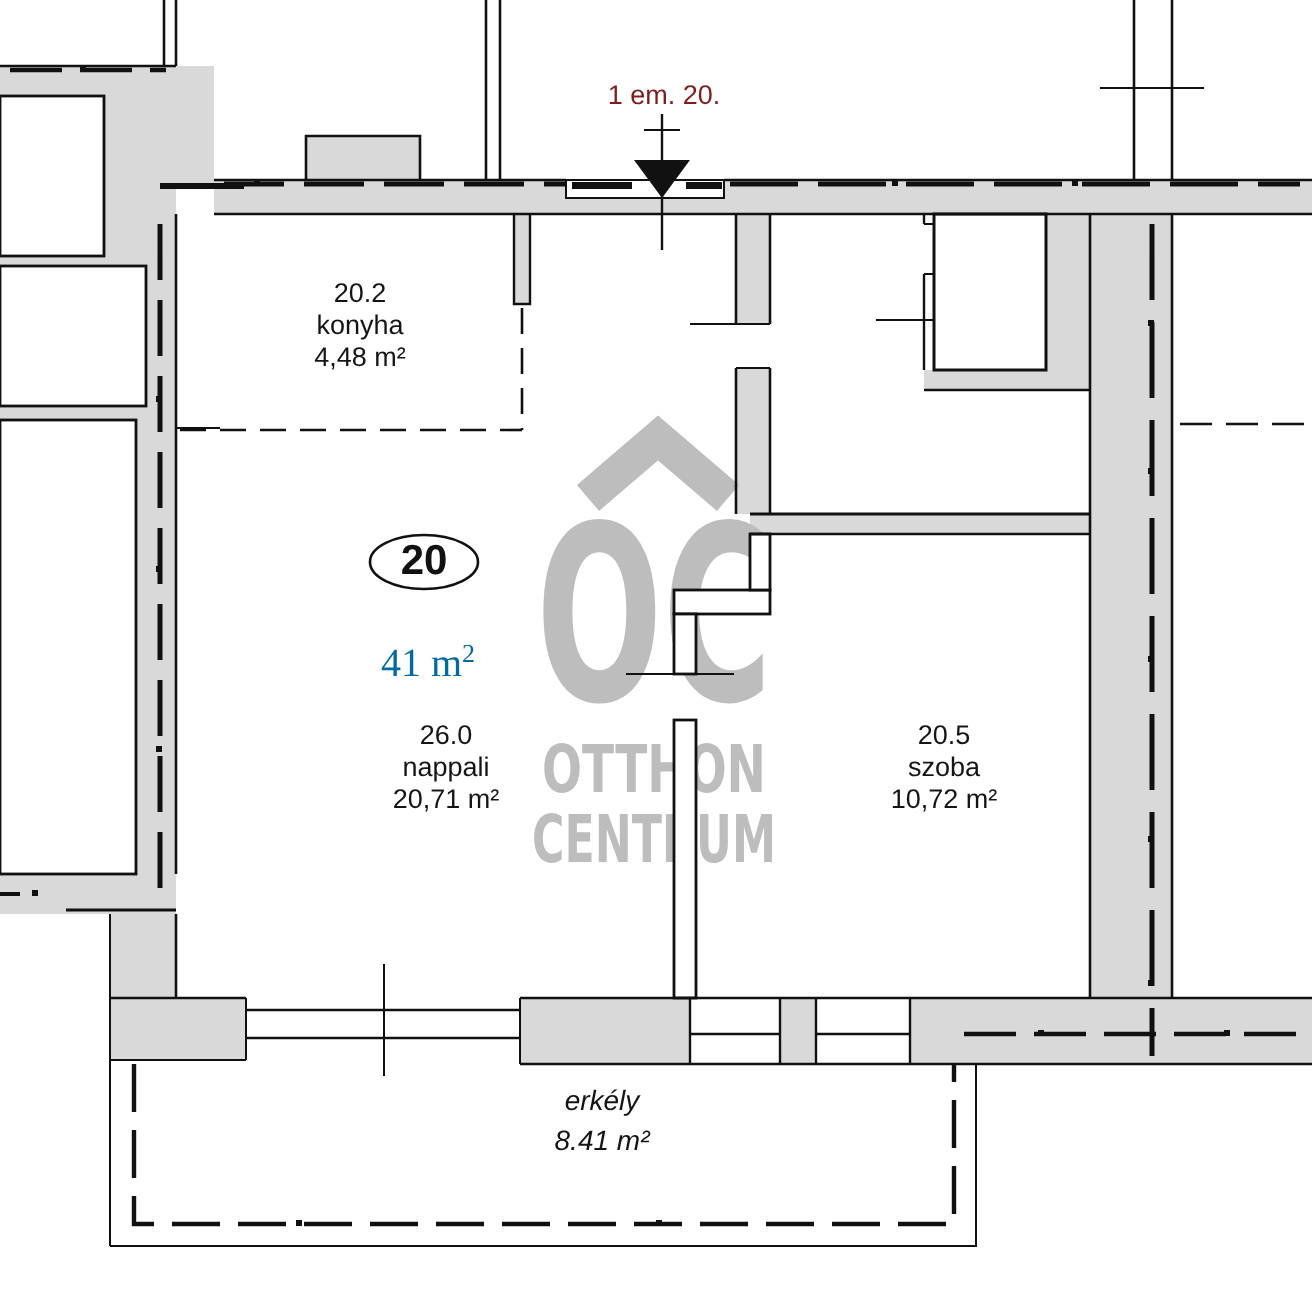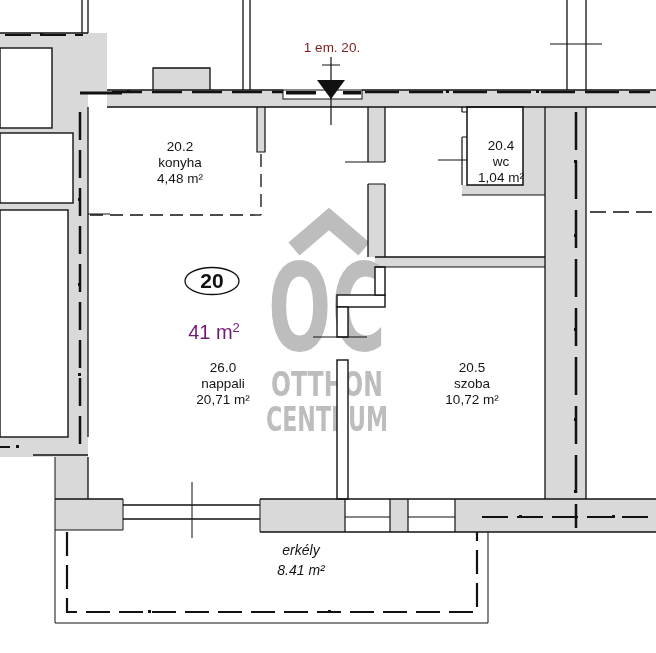--- a/index.html
+++ b/index.html
@@ -5,21 +5,21 @@
   html,body{margin:0;padding:0;background:#fff;}
   #plan{position:relative;width:656px;height:653px;background:#ffffff;overflow:hidden;
         font-family:"Liberation Sans", sans-serif;}
   .wall{position:absolute;background:#d9d9d9;}
   svg{position:absolute;left:0;top:0;}
   .lbl{position:absolute;transform:translateX(-50%);text-align:center;color:#141414;
        font-size:13.5px;line-height:16px;white-space:nowrap;margin-left:12px;}
   .lbl span{display:block;}
   .hdr{position:absolute;transform:translateX(-50%);color:#7f1d1d;font-size:13.5px;white-space:nowrap;}
   .badge-num{position:absolute;transform:translateX(-50%);font-size:21px;font-weight:bold;color:#111;text-align:right;}
-  .total{position:absolute;transform:translateX(-50%);font-size:20px;color:#701a75;white-space:nowrap;}
+  .total{position:absolute;transform:translateX(-50%);font-size:20px;color:#0369a1;white-space:nowrap;font-family:Liberation Serif, serif;}
   .total .sup{font-size:13px;position:relative;top:-7px;}
   .balc{font-size:14px;line-height:19.5px;font-style:italic;}
 </style>
 </head>
 <body>
 
 <div id="plan">
 
   <div class="wall" style="left:0;top:33;left:0px;top:33px;width:107px;height:10px;"></div>
   <div class="wall" style="left:80px;top:33px;width:27px;height:60px;"></div>
@@ -169,25 +169,20 @@
   <div class="total" style="left:214px;top:321px;">
     <span>41 m</span><span class="sup">2</span>
   </div>
 
   <div class="lbl" style="left:168px;top:139px;">
     <span>20.2</span>
     <span>konyha</span>
     <span>4,48 m²</span>
   </div>
 
-  <div class="lbl" style="left:489px;top:138px;">
-    <span>20.4</span>
-    <span>wc</span>
-    <span>1,04 m²</span>
-  </div>
 
 
   <div class="lbl" style="left:211px;top:360px;">
     <span>26.0</span>
     <span>nappali</span>
     <span>20,71 m²</span>
   </div>
 
   <div class="lbl" style="left:460px;top:360px;">
     <span>20.5</span>

